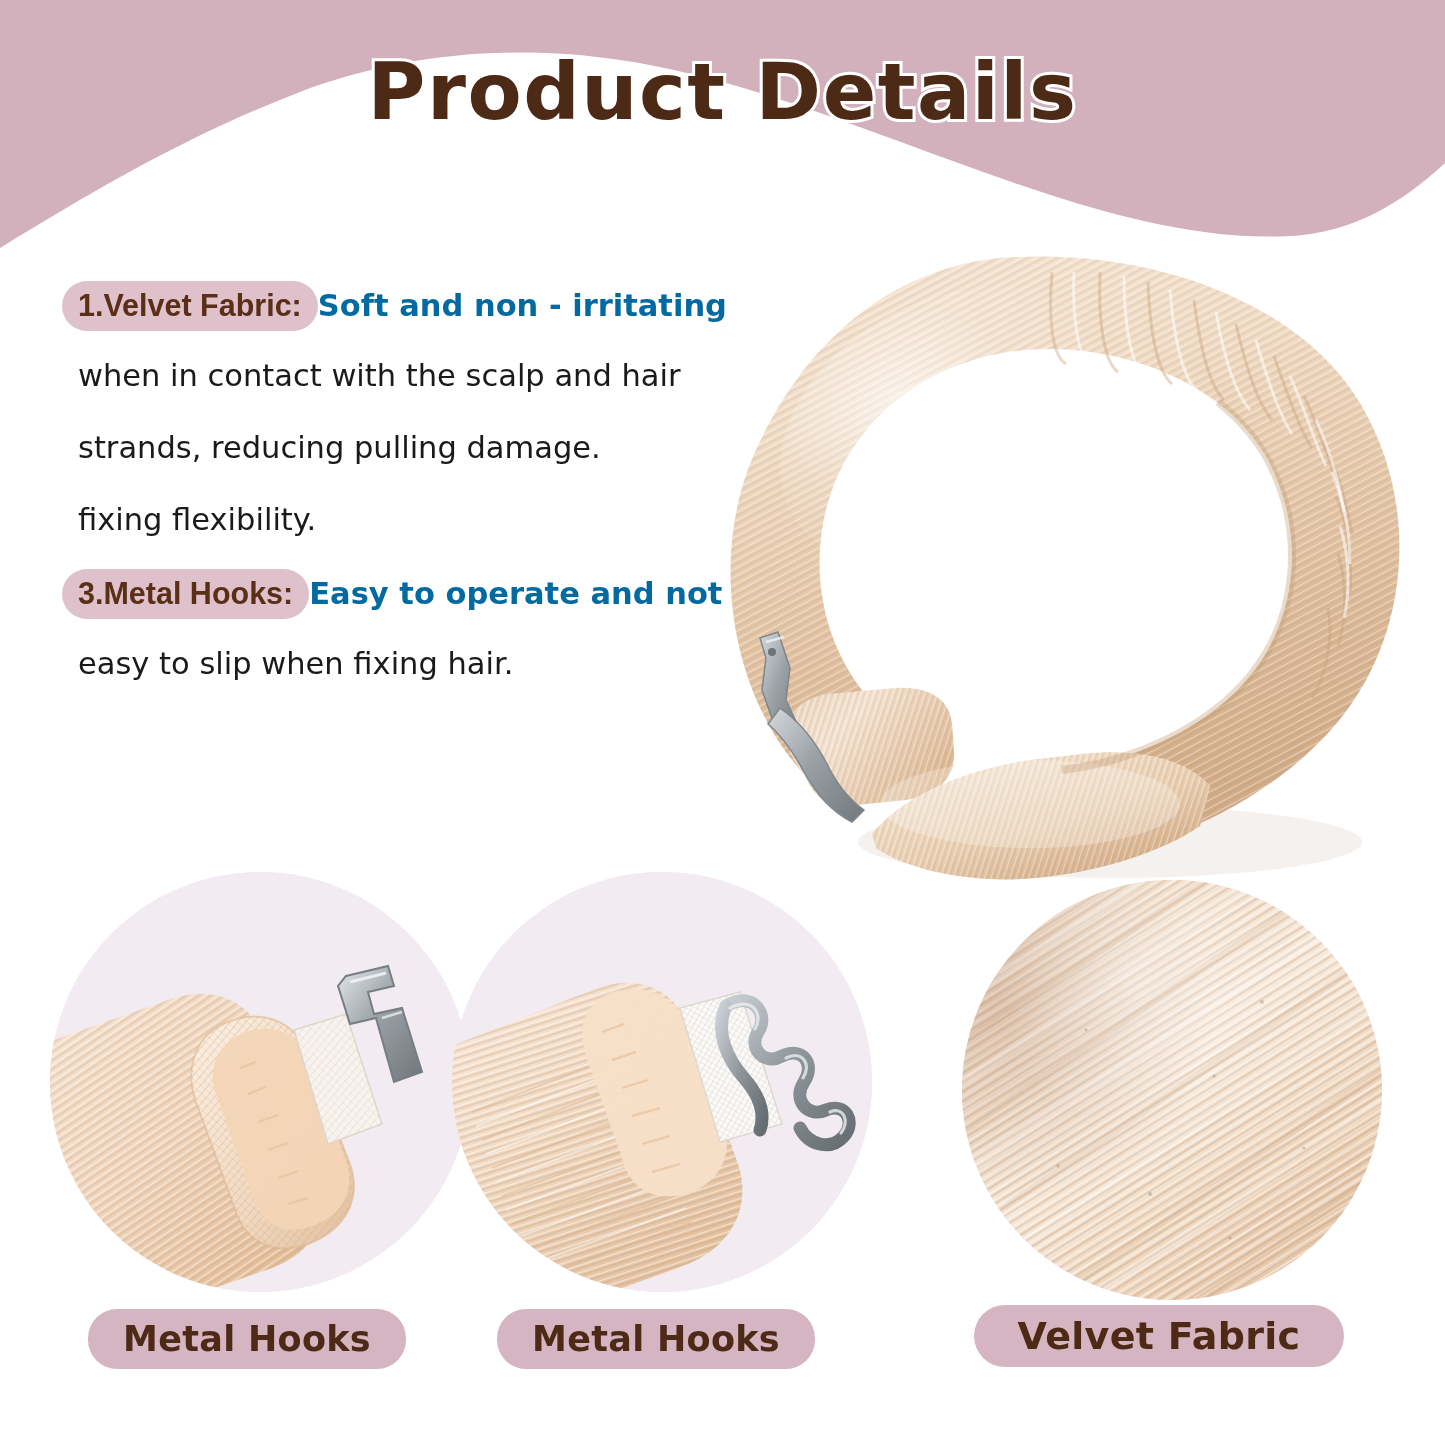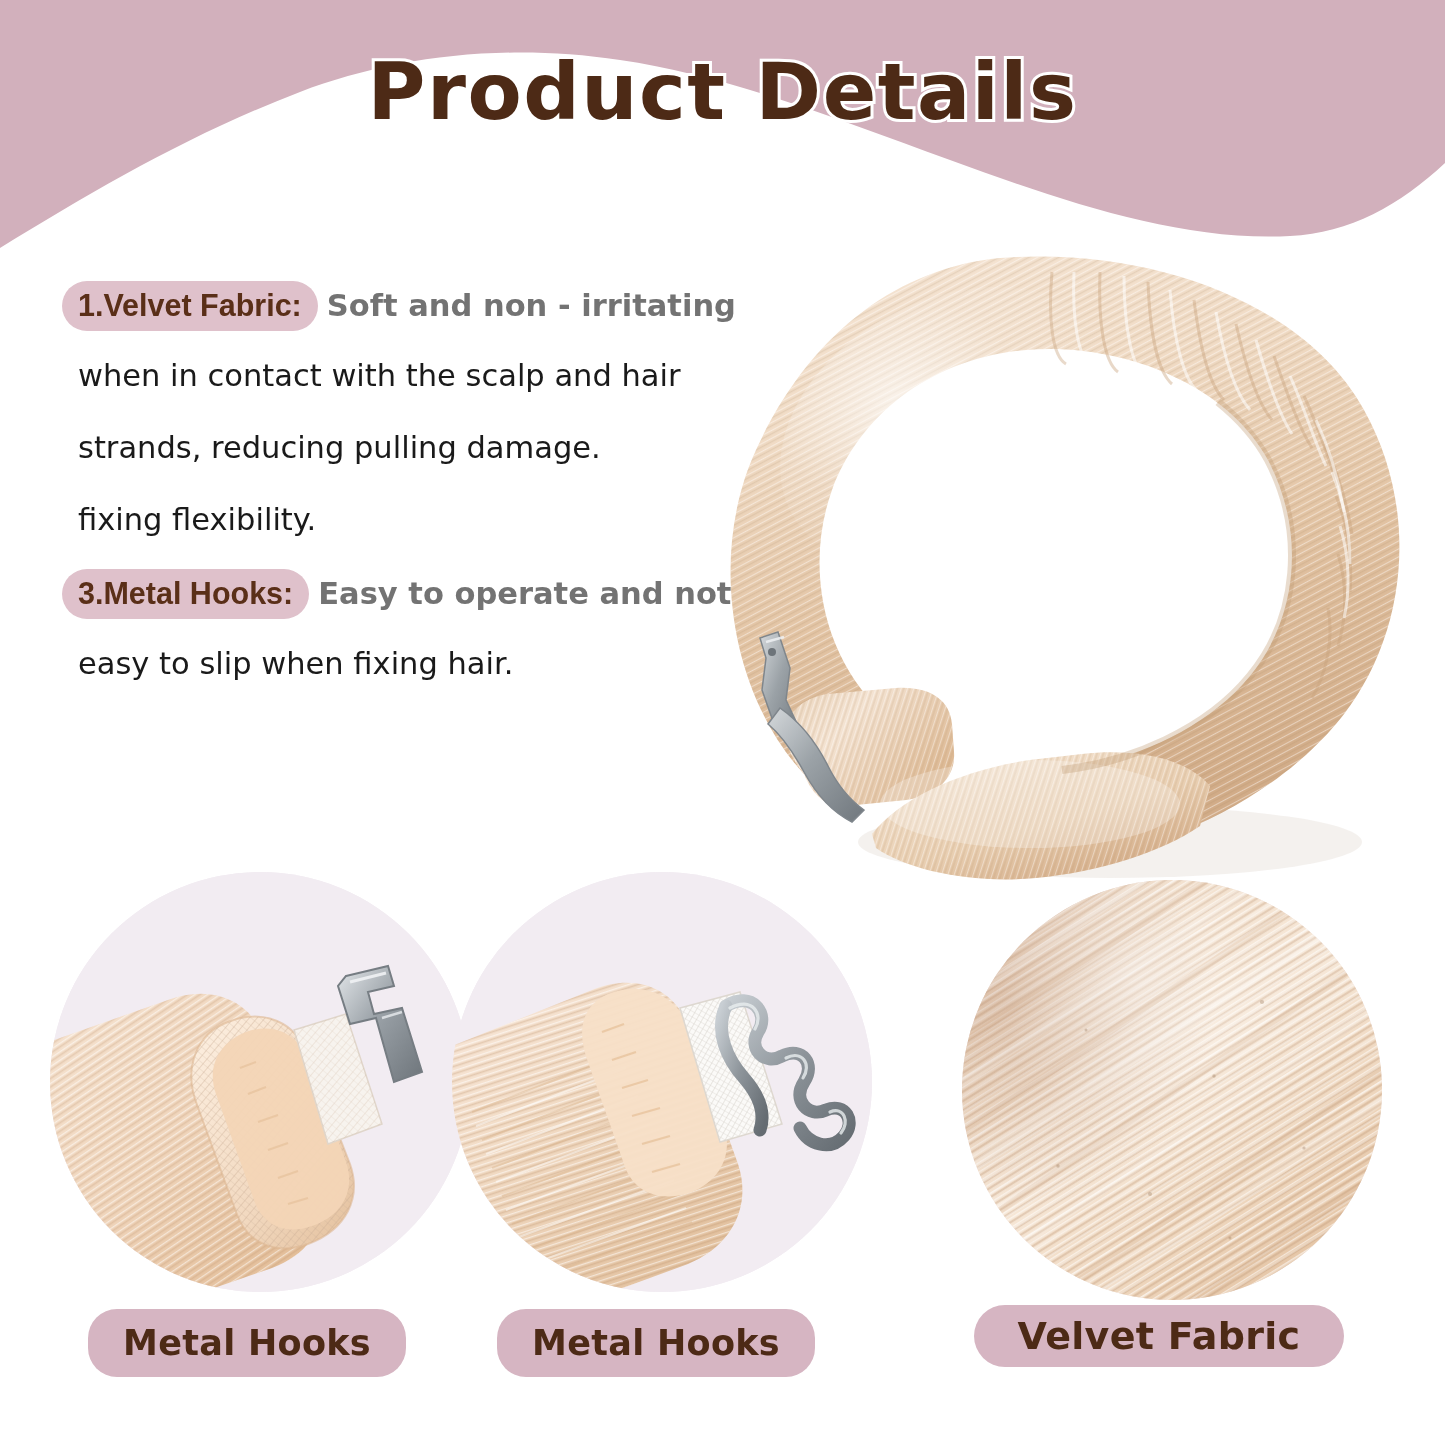--- a/index.html
+++ b/index.html
@@ -72,24 +72,23 @@
     font-size: 30.5px;
     border-radius: 26px;
     padding: 2px 16px 4px 16px;
     line-height: 44px;
     vertical-align: middle;
   }
   .feature-rest {
     display: inline-block;
     vertical-align: middle;
     font-weight: bold;
-    padding-left: 9px;
     font-size: 30.5px;
     line-height: 44px;
-    color: #737373;
+    color: #0369a1;
   }
 
   
   .hero-product {
     position: absolute;
     left: 700px;
     top: 238px;
     width: 745px;
     height: 650px;
     z-index: 2;
@@ -104,21 +103,21 @@
     z-index: 2;
   }
   #circle-1 { left: 50px;  top: 872px; width: 420px; height: 420px; }
   #circle-2 { left: 452px; top: 872px; width: 420px; height: 420px; }
   #circle-3 { left: 962px; top: 880px; width: 420px; height: 420px; }
   .detail-circle svg { display: block; width: 100%; height: 100%; }
 
   
   .caption-pill {
     position: absolute;
-    height: 68px;
+    height: 60px;
     border-radius: 29px;
     background: #d6b5c2;
     color: #4d2a16;
     font-family: "DejaVu Sans", sans-serif;
     font-weight: bold;
     font-size: 35px;
     display: flex;
     align-items: center;
     justify-content: center;
     z-index: 5;

